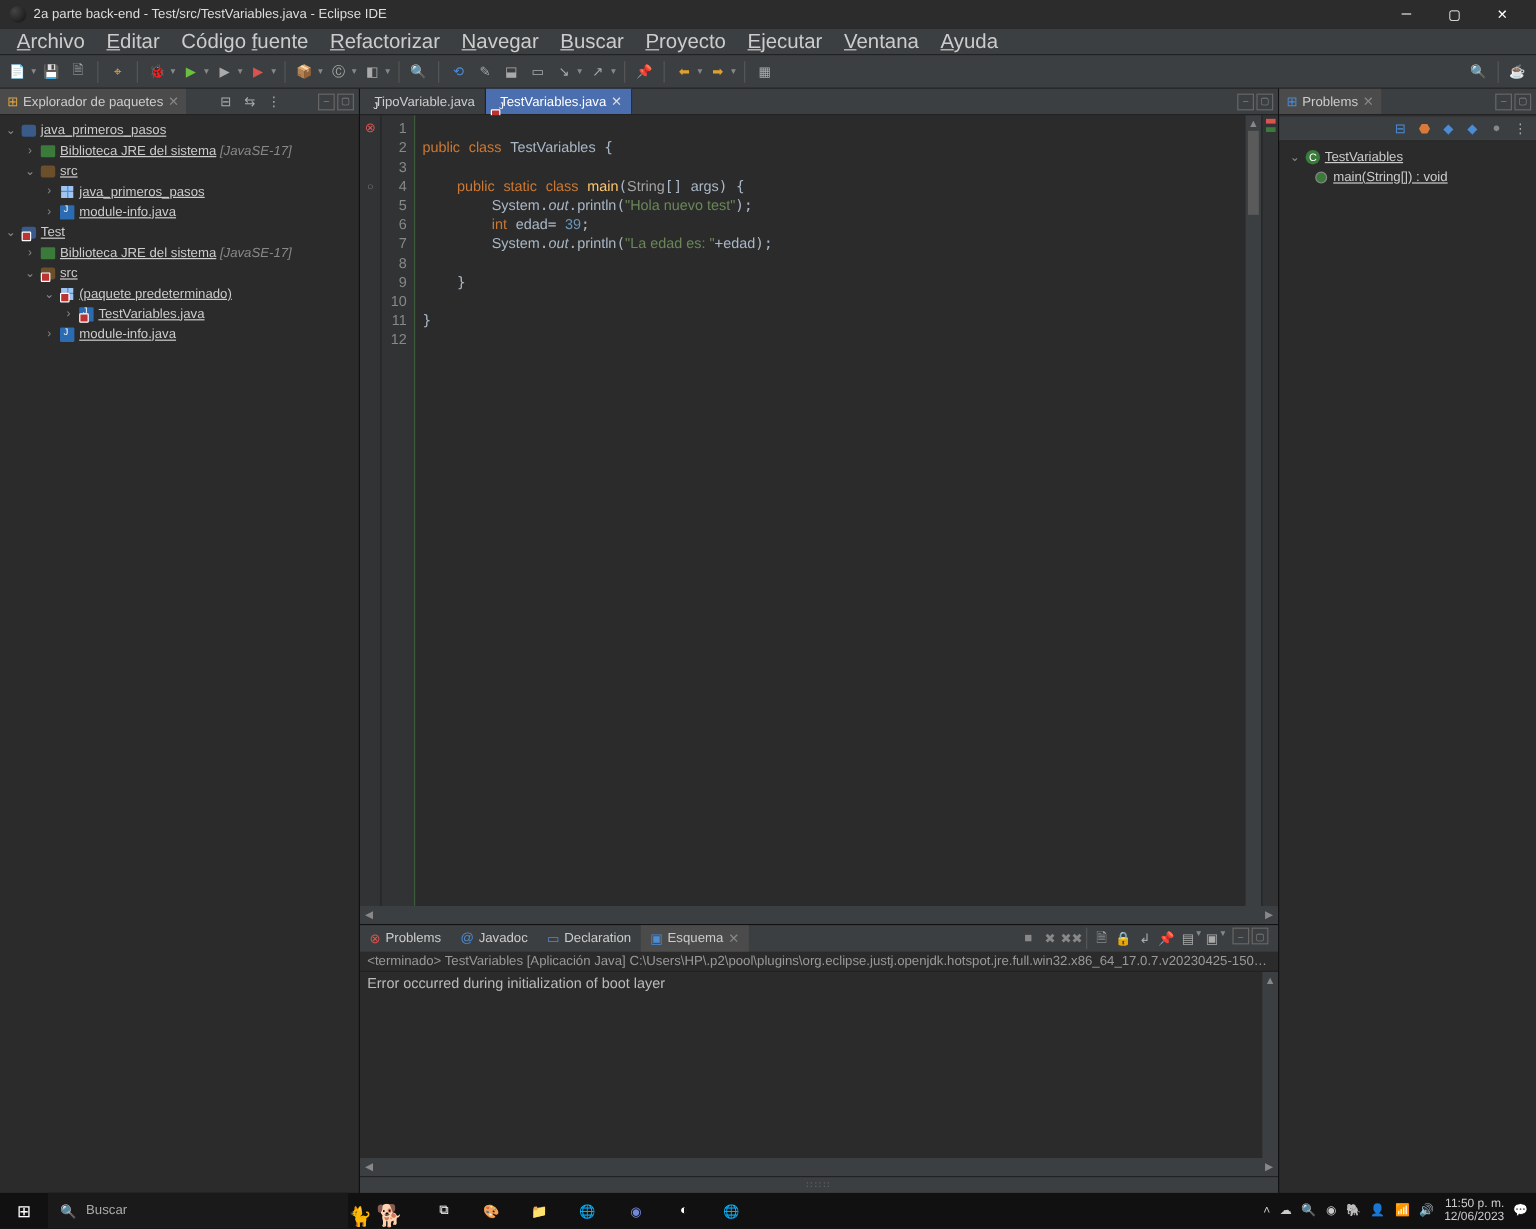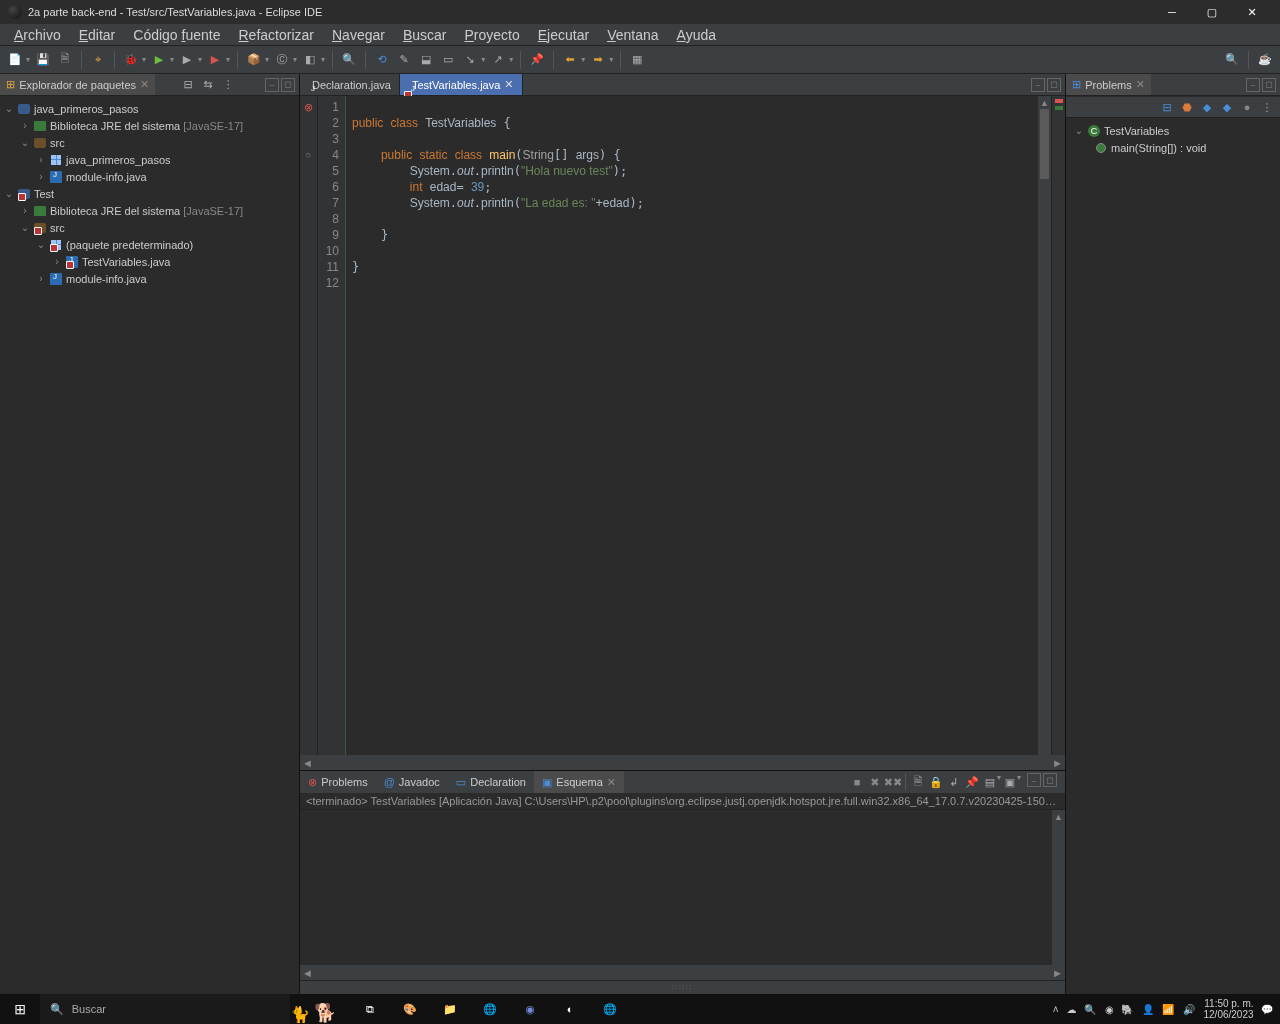--- a/index.html
+++ b/index.html
@@ -4,21 +4,21 @@
 <style>
 * { margin: 0; padding: 0; box-sizing: border-box; font-family: "Segoe UI", Tahoma, sans-serif; }
 body { background: #1e1e1e; color: #ccc; font-size: 11px; overflow: hidden; width: 1280px; height: 1024px; }
 
 .titlebar { height: 24px; background: #2c2c2c; display: flex; align-items: center; padding: 0 8px; color: #ddd; }
 .titlebar .eclipse-icon { width: 14px; height: 14px; border-radius: 50%; background: radial-gradient(circle at 30% 30%, #444, #111); margin-right: 6px; }
 .titlebar .spacer { flex: 1; }
 .titlebar .wbtn { width: 40px; height: 24px; display: flex; align-items: center; justify-content: center; color: #fff; font-size: 11px; }
 
 .menubar { height: 22px; background: #3c3f41; display: flex; align-items: center; padding: 0 6px; gap: 2px; border-bottom: 1px solid #222; }
-.menubar .mitem { padding: 2px 8px; color: #ccc; font-size: 14px; }
+.menubar .mitem { padding: 2px 8px; color: #ccc; font-size: 17px; }
 .menubar .mitem .ul { text-decoration: underline; }
 
 .toolbar { height: 28px; background: #3c3f41; display: flex; align-items: center; padding: 0 6px; gap: 4px; border-bottom: 1px solid #222; }
 .tool { width: 18px; height: 18px; display:inline-flex; align-items:center; justify-content:center; font-size:11px; color:#aaa; }
 .sep { width: 1px; height: 18px; background: #555; margin: 0 3px; }
 .drop { font-size:8px; color:#888; margin-left:-2px; }
 .toolbar .tool.green { color:#6abf40; }
 .toolbar .tool.red { color:#d9534f; }
 .toolbar .tool.blue { color:#4a8cd6; }
 .toolbar .tool.yellow { color:#e0a030; }
@@ -27,22 +27,22 @@
 
 .panel-header { height: 22px; background: #3c3f41; display: flex; align-items: center; border-bottom: 1px solid #222; font-size: 11px; }
 .panel-tab { display: flex; align-items: center; padding: 0 6px; height: 100%; gap: 4px; color:#ccc; }
 .panel-tab.active { background: #4b4b4b; }
 .panel-toolbar { display: flex; gap: 2px; margin-left: auto; padding-right: 4px; }
 
 .tree { padding: 4px 0; font-size: 11px; color: #ccc; }
 .tree-row { display: flex; align-items: center; height: 17px; padding-left: 4px; gap: 3px; white-space: nowrap; }
 .tree-row .twist { width: 10px; color: #888; font-size: 10px; display:inline-block; text-align:center; }
 .tree-row .ico { width: 14px; height: 14px; display: inline-flex; align-items: center; justify-content: center; font-size: 10px; }
-.tree-row .lbl { color: #ccc; }
-.tree-row .muted { color: #888; }
+.tree-row .lbl { color: #ccc; text-decoration: underline; }
+.tree-row .muted { color: #888; font-style: italic; }
 
 .ic-folder { background:#3a5a8a; border-radius:2px; width:12px; height:10px; }
 .ic-folder-src { background:#6b4f2a; border-radius:2px; width:12px; height:10px; }
 .ic-package { background:#4a8cd6; width:10px; height:10px; display:grid; grid-template:1fr 1fr/1fr 1fr; gap:1px; }
 .ic-package span { background:#a0c4f0; }
 .ic-java { width:12px; height:12px; background:#2b6bb2; border-radius:1px; position:relative; }
 .ic-java::after { content:"J"; color:#fff; font-size:8px; position:absolute; left:3px; top:-1px; }
 .ic-lib { width:12px; height:10px; background:#3a7a3a; border-radius:1px; }
 .ic-err { width:8px; height:8px; background:#b33; border:1px solid #fff; border-radius:1px; position:absolute; margin-left:-4px; margin-top:6px; }
 
@@ -288,21 +288,21 @@
           </span>
         <span class="lbl">module-info.java</span>
       </div>
     </div>
   </div>
 
   <div class="center">
     <div class="editor-tabs">
       <div class="etab">
         <span class="ico"><span class="ic-java"></span></span>
-        <span>Declaration.java</span>
+        <span>TipoVariable.java</span>
       </div>
       <div class="etab active">
         <span class="ico" style="position:relative"><span class="ic-java"></span><span class="ic-err"></span></span>
         <span>TestVariables.java</span>
         <span style="color:#ddd">✕</span>
       </div>
       <div class="min-max">
         <div class="mm">–</div>
         <div class="mm">▢</div>
       </div>
@@ -386,20 +386,21 @@
           <span class="tool">▣</span>
             <span class="drop">▾</span>
           <div class="min-max" style="margin-left:6px">
             <div class="mm">–</div>
             <div class="mm">▢</div>
           </div>
         </div>
       </div>
       <div class="console-desc">&lt;terminado&gt; TestVariables [Aplicación Java] C:\Users\HP\.p2\pool\plugins\org.eclipse.justj.openjdk.hotspot.jre.full.win32.x86_64_17.0.7.v20230425-1502\jre\bin\javaw.exe (12 jun. 20</div>
       <div class="console">
+<div>Error occurred during initialization of boot layer</div>
         <div style="position:absolute;right:0;top:0;bottom:0;width:13px;background:#3c3f41">
           <div style="height:13px;text-align:center;color:#888;font-size:9px">▲</div>
         </div>
       </div>
       <div class="bottom-hscroll">
           <span>◄</span>
           <span>►</span>
         </div>
     </div>
     <div class="statusbar-gap">

